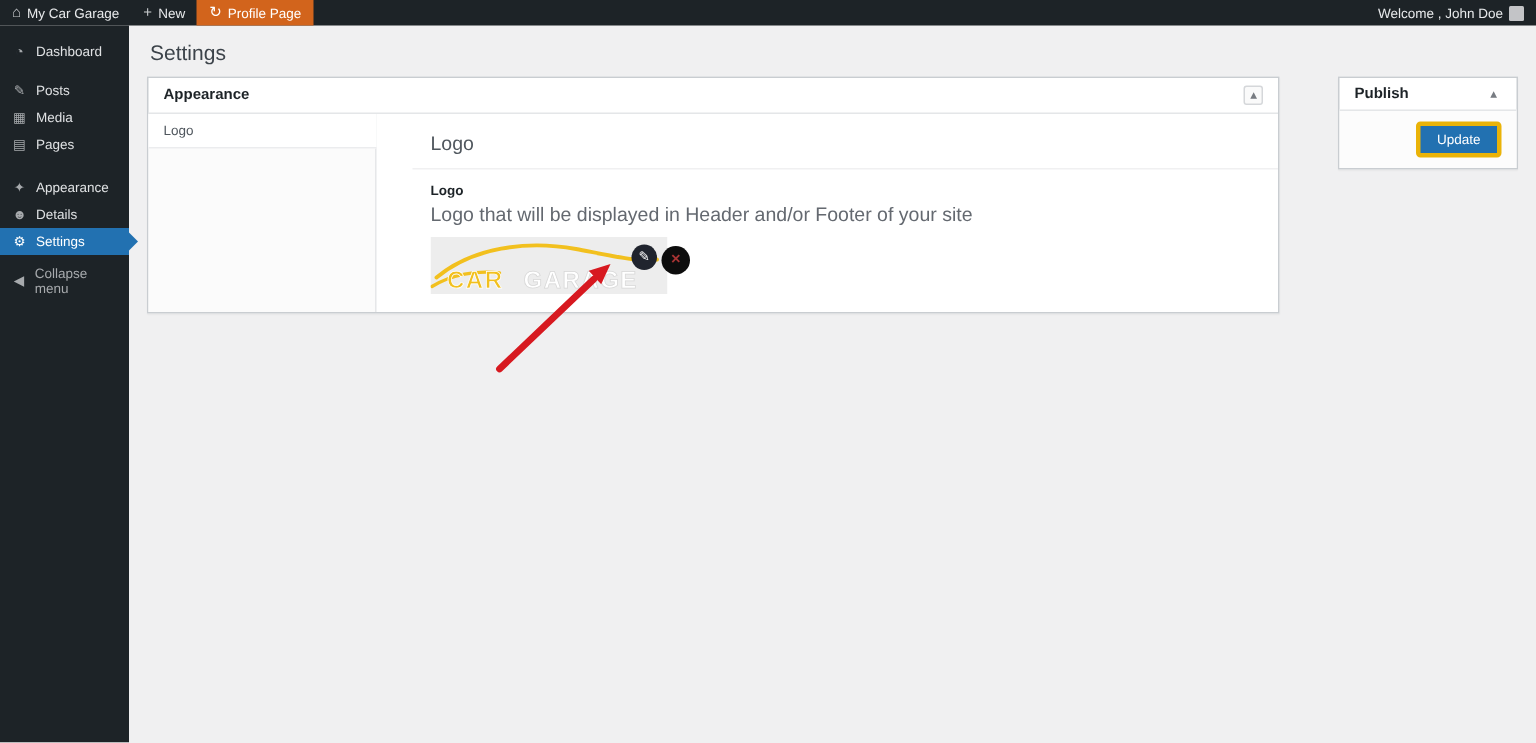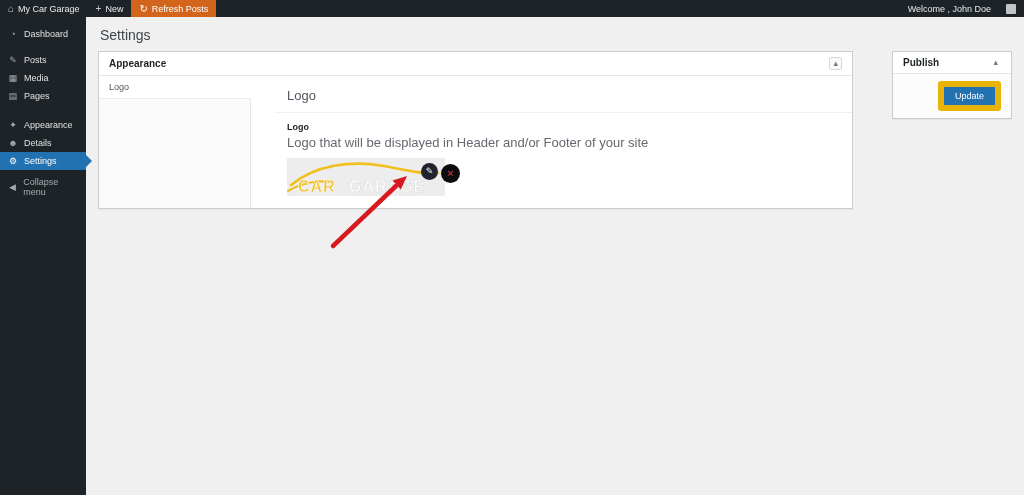--- a/index.html
+++ b/index.html
@@ -5,21 +5,21 @@
   * { margin:0; padding:0; box-sizing:border-box; }
   html,body { width:1024px; height:495px; overflow:hidden; }
   body { font-family:"Liberation Sans", sans-serif; background:#f0f0f1; color:#3c434a; position:relative; }
 
   
   .adminbar { position:absolute; top:0; left:0; width:1024px; height:17px; background:#1d2327;
               display:flex; align-items:stretch; z-index:10; font-size:9px; color:#e8eaec; }
   .ab-item { display:flex; align-items:center; gap:4px; padding:0 8px; cursor:pointer; white-space:nowrap; }
   .ab-icon { font-size:10px; color:#c6c9cc; line-height:1; }
   .ab-refresh { background:#d2641c; color:#fff; }
-  .ab-right { margin-left:auto; display:flex; align-items:center; padding:0 8px; gap:15px; }
+  .ab-right { margin-left:auto; display:flex; align-items:center; padding:0 8px; gap:4px; }
   .avatar { width:10px; height:10px; background:#c3c4c7; border-radius:1px; }
 
   
   .adminmenu { position:absolute; top:17px; left:0; width:86px; height:478px; background:#1d2327;
                padding-top:8px; z-index:5; }
   .menu-item { position:relative; display:flex; align-items:center; gap:6px; padding:4px 8px;
                font-size:9px; color:#dfe1e3; cursor:pointer; }
   .menu-item .mi-icon { width:10px; font-size:9px; color:#a7aaad; text-align:center; line-height:1; }
   .menu-item.gap-sm { margin-top:8px; }
   .menu-item.gap-md { margin-top:11px; }
@@ -58,41 +58,41 @@
   .media-box svg.logo-svg { display:block; }
   .media-btn { position:absolute; border-radius:50%; display:flex; align-items:center; justify-content:center;
                cursor:pointer; line-height:1; }
   .media-btn.edit { left:134px; top:5px; width:17px; height:17px; background:#20242e; color:#fff; font-size:9px; }
   .media-btn.del  { left:154px; top:6px; width:19px; height:19px; background:#0d0d0d; color:#a83434; font-size:11px; font-weight:bold; }
 
   
   .publish-panel { width:120px;margin-left:28px; }
   .publish-body { border-top:none; background:#fcfcfc; padding:7px 10px; text-align:right;
                   border-top:1px solid #e4e6e8; }
-  .btn-primary { display:inline-block; background:#2271b1; border:6px solid #eab308; color:#fff;
+  .btn-primary { display:inline-block; background:#2271b1; border:3px solid #eab308; color:#fff;
                  font-size:9px; padding:4px 11px; border-radius:3px; cursor:pointer; }
 
   
   .annotation { position:absolute; left:326px; top:168px; width:95px; height:90px; z-index:20; pointer-events:none; }
 </style>
 </head>
 <body>
 
 <div class="adminbar">
   <div class="ab-item">
     <span class="ab-icon">⌂</span>
     <span>My Car Garage</span>
   </div>
   <div class="ab-item">
     <span class="ab-icon">+</span>
     <span>New</span>
   </div>
   <div class="ab-item ab-refresh">
     <span class="ab-icon" style="color:#fff">↻</span>
-    <span>Refresh Posts</span>
+    <span>Profile Page</span>
   </div>
   <div class="ab-right">
     <span>Welcome , John Doe</span>
     <span class="avatar"></span>
   </div>
 </div>
 
 <div class="adminmenu">
   <div class="menu-item">
     <span class="mi-icon">◔</span>

